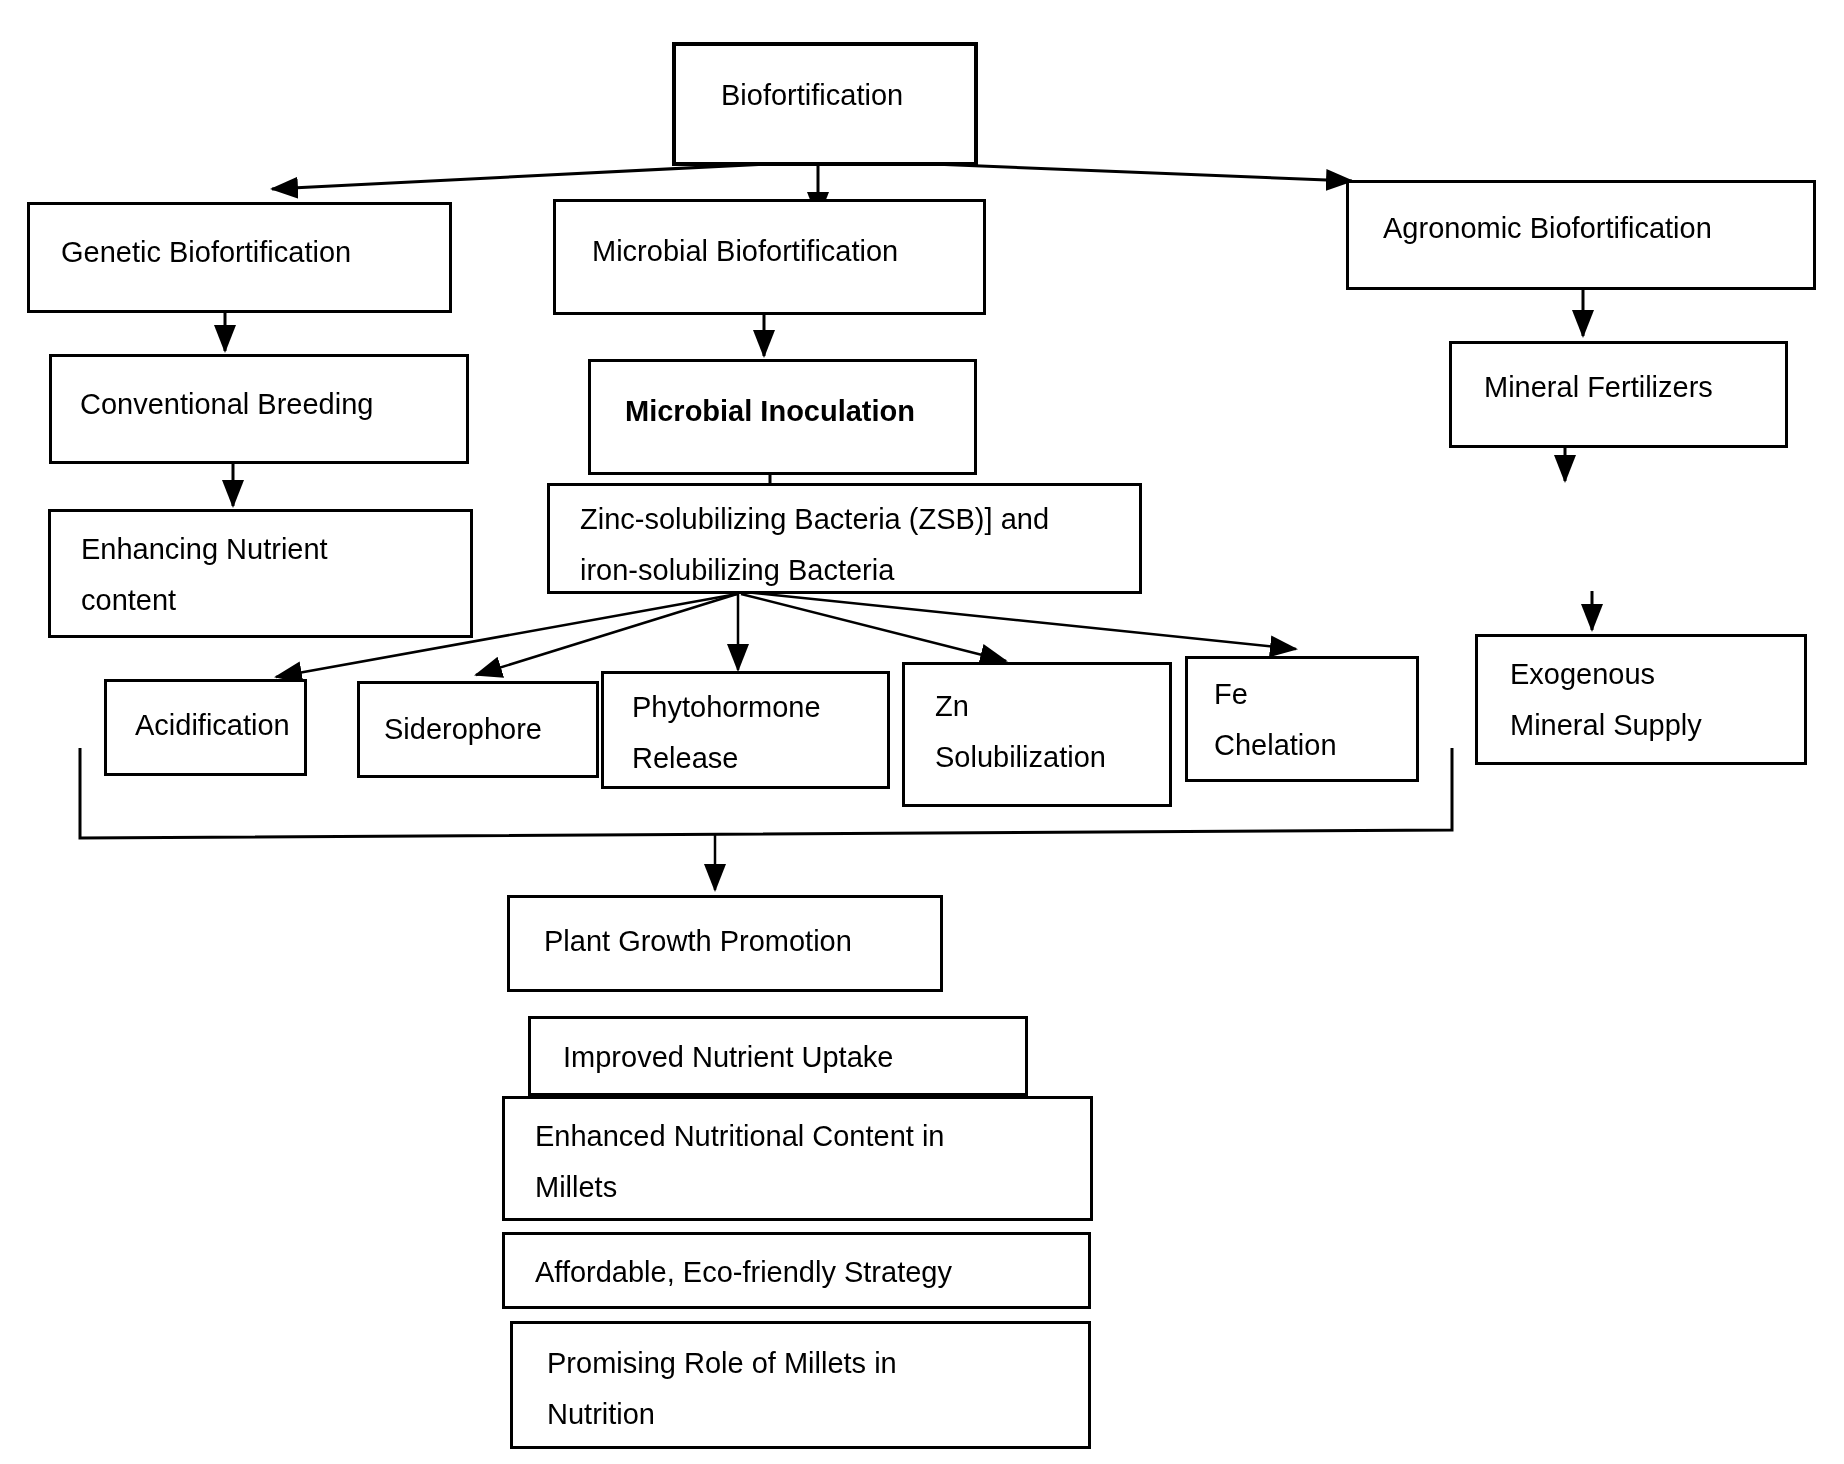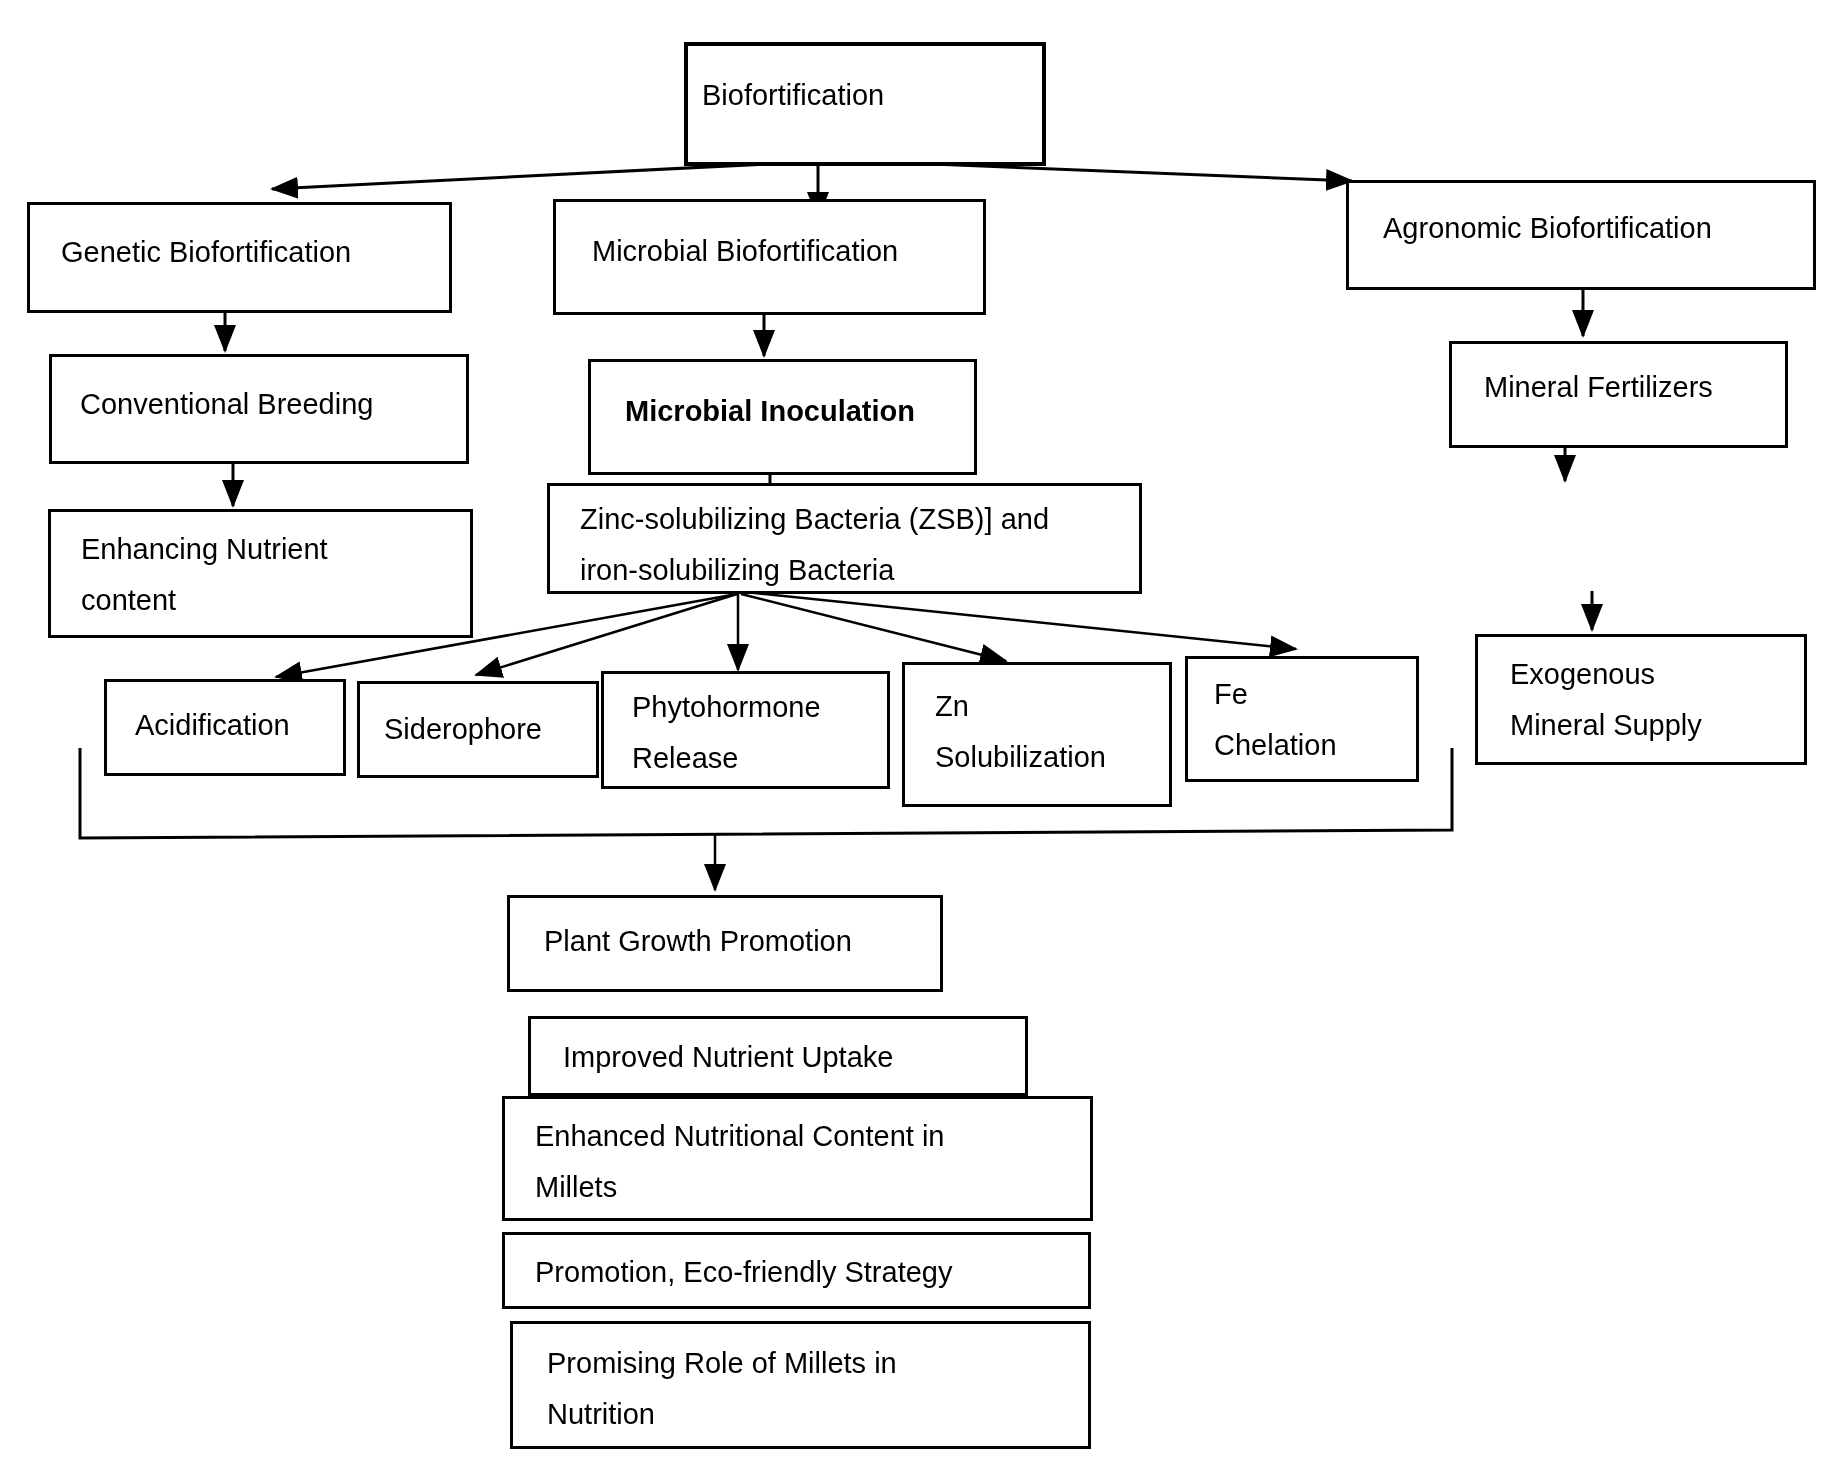--- a/index.html
+++ b/index.html
@@ -67,21 +67,21 @@
     <line x1="745" y1="592" x2="1296" y2="649" stroke="#000" stroke-width="2.5" marker-end="url(#ah)"></line>
 
     <line x1="1583" y1="290" x2="1583" y2="336" stroke="#000" stroke-width="3" marker-end="url(#ah)"></line>
     <line x1="1565" y1="448" x2="1565" y2="481" stroke="#000" stroke-width="3" marker-end="url(#ah)"></line>
     <line x1="1592" y1="591" x2="1592" y2="630" stroke="#000" stroke-width="3" marker-end="url(#ah)"></line>
 
     <polyline points="80,748 80,838 1452,830 1452,748" fill="none" stroke="#000" stroke-width="3"></polyline>
     <line x1="715" y1="835" x2="715" y2="890" stroke="#000" stroke-width="2.5" marker-end="url(#ah)"></line>
   </svg>
 
-  <div class="node" style="left:672px; top:42px; width:362px; height:124px; padding:24px 8px 0 14px; border-width:4px;margin-left:12px;">
+  <div class="node" style="left:672px; top:42px; width:306px; height:124px; padding:24px 8px 0 45px; border-width:4px;">
     <span class="lbl">Biofortification</span>
   </div>
 
   <div class="node" style="left:27px; top:202px; width:425px; height:111px; padding:22px 8px 0 31px;">
     <span class="lbl">Genetic Biofortification</span>
   </div>
 
   <div class="node" style="left:49px; top:354px; width:420px; height:110px; padding:22px 8px 0 28px;">
     <span class="lbl">Conventional Breeding</span>
   </div>
@@ -97,21 +97,21 @@
 
   <div class="node" style="left:588px; top:359px; width:389px; height:116px; padding:24px 8px 0 34px;font-weight:bold;">
     <span class="lbl">Microbial Inoculation</span>
   </div>
 
   <div class="node" style="left:547px; top:483px; width:595px; height:111px; padding:8px 8px 0 30px;">
     <span class="lbl">Zinc-solubilizing Bacteria (ZSB)] and
 iron-solubilizing Bacteria</span>
   </div>
 
-  <div class="node" style="left:104px; top:679px; width:242px; height:97px; padding:18px 20px 0 28px;">
+  <div class="node" style="left:104px; top:679px; width:203px; height:97px; padding:18px 20px 0 28px;">
     <span class="lbl">Acidification</span>
   </div>
 
   <div class="node" style="left:357px; top:681px; width:242px; height:97px; padding:20px 4px 0 24px;">
     <span class="lbl">Siderophore</span>
   </div>
 
   <div class="node" style="left:601px; top:671px; width:289px; height:118px; padding:8px 4px 0 28px;">
     <span class="lbl">Phytohormone
 Release</span>
@@ -148,21 +148,21 @@
   <div class="node" style="left:504px; top:1016px; width:500px; height:80px; padding:13px 8px 0 32px;margin-left:24px;">
     <span class="lbl">Improved Nutrient Uptake</span>
   </div>
 
   <div class="node" style="left:502px; top:1096px; width:591px; height:125px; padding:12px 8px 0 30px;">
     <span class="lbl">Enhanced Nutritional Content in
 Millets</span>
   </div>
 
   <div class="node" style="left:502px; top:1232px; width:589px; height:77px; padding:12px 8px 0 30px;">
-    <span class="lbl">Promotion, Eco-friendly Strategy</span>
+    <span class="lbl">Affordable, Eco-friendly Strategy</span>
   </div>
 
   <div class="node" style="left:510px; top:1321px; width:581px; height:128px; padding:14px 8px 0 34px;">
     <span class="lbl">Promising Role of Millets in
 Nutrition</span>
   </div>
 
 </div>
 
 </body></html>

